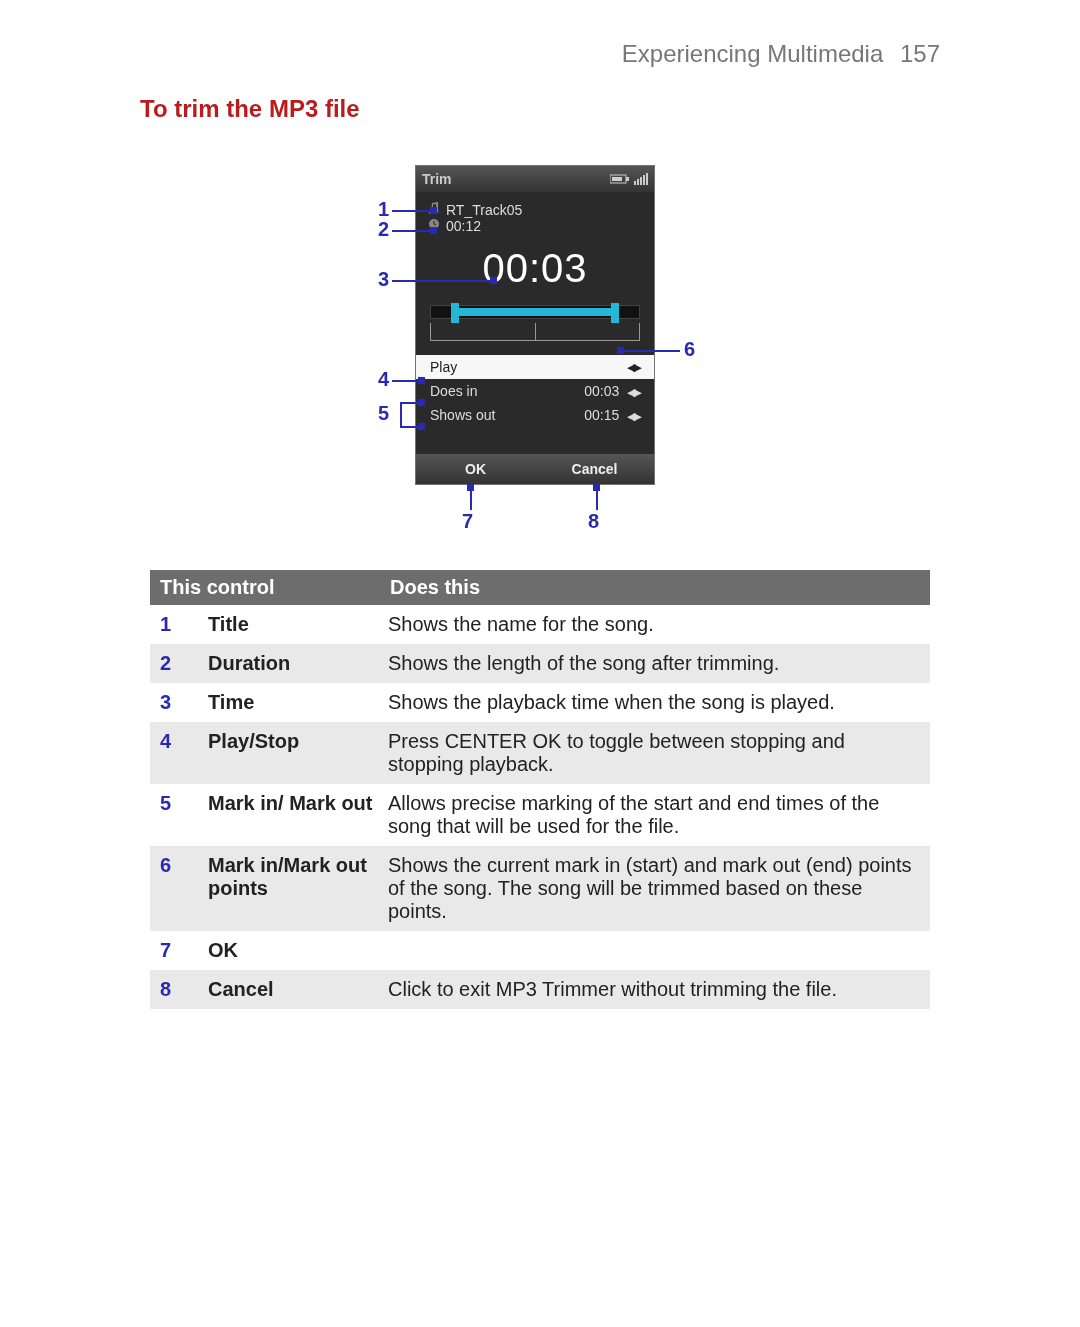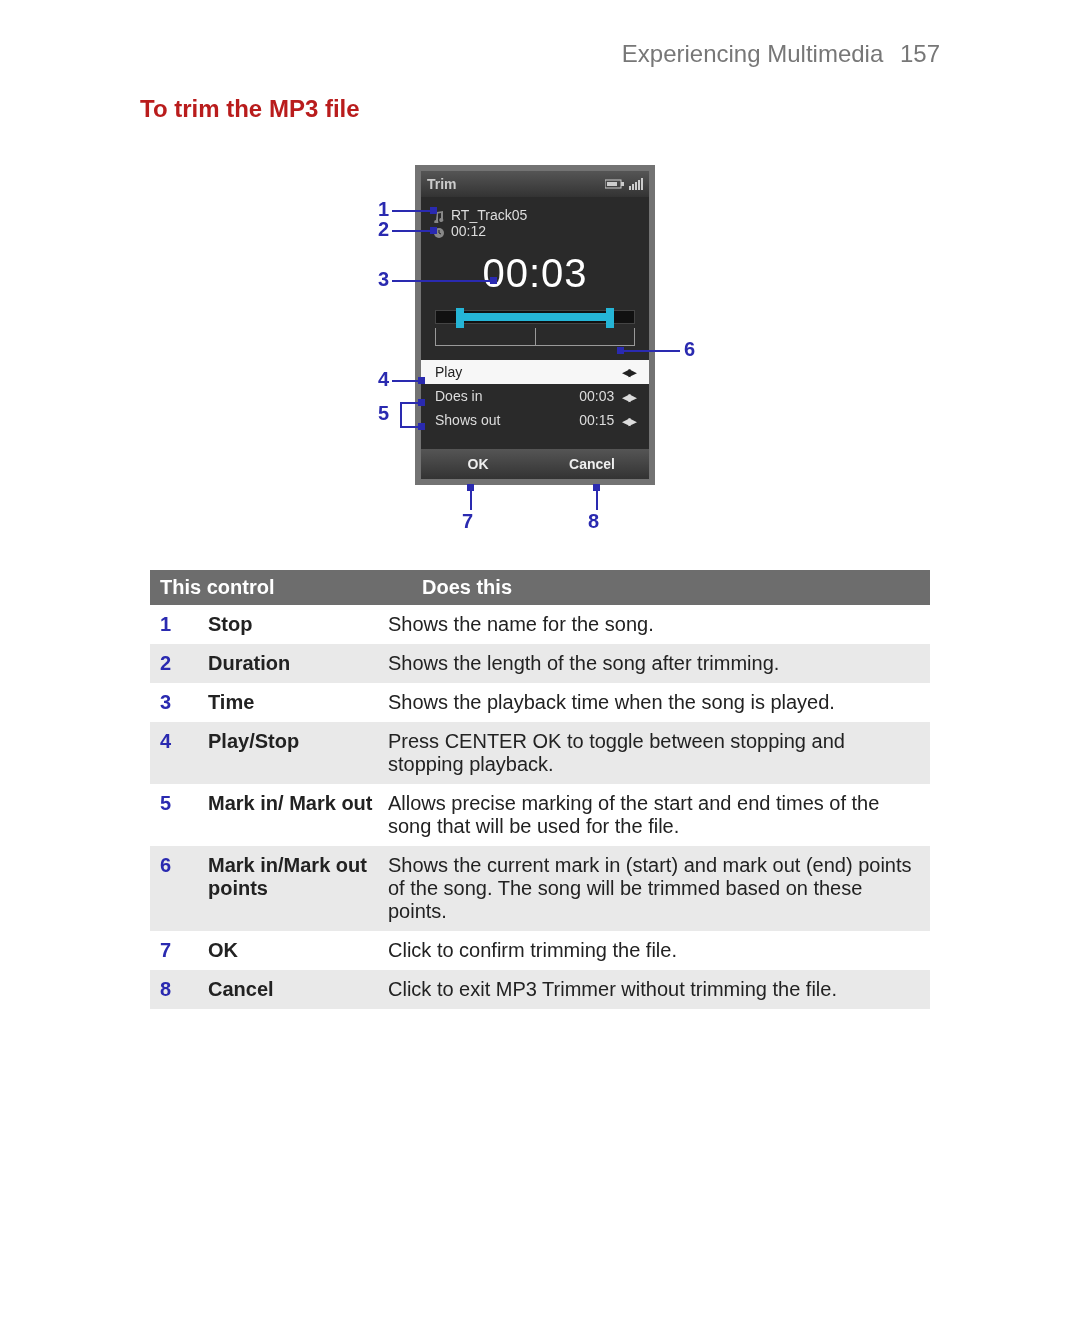--- a/index.html
+++ b/index.html
@@ -29,41 +29,41 @@
   }
 
   
   .phone {
     position: absolute;
     top: 165px;
     left: 415px;
     width: 240px;
     height: 320px;
     background: #2a2a2a;
-    border: 6px solid #737373;
+    border: 1px solid #737373;
     color: #ddd;
     font-size: 14px;
   }
   .phone .topbar {
     height: 26px;
     background: linear-gradient(#555,#333);
     display: flex;
     align-items: center;
     justify-content: space-between;
     padding: 0 6px;
     font-weight: bold;
     color: #ccc;
   }
   .phone .topbar .status { display:flex; gap:4px; align-items:center; }
   .phone .topbar .status svg { fill:#ccc; }
   .phone .info {
     padding: 10px 12px 2px 12px;
     font-size: 14px;
   }
-  .phone .info .row-t { display:flex; align-items:flex-end; gap:6px; }
+  .phone .info .row-t { display:flex; align-items:flex-start; gap:6px; }
   .phone .info .row-t svg { fill:#888; }
   .phone .bigtime {
     text-align: center;
     font-size: 40px;
     color: #fff;
     padding: 10px 0 6px 0;
     letter-spacing: 1px;
   }
   .phone .slider {
     position: relative;
@@ -136,21 +136,20 @@
     left: 150px;
     width: 780px;
     font-size: 20px;
   }
   .control-table .hdr {
     background:#6d6d6d;
     color:#fff;
     font-weight:bold;
     display:flex;
     padding:6px 10px;
-    gap:32px;
   }
   .control-table .hdr .c1 { width:230px; }
   .control-table .trow {
     display:flex;
     padding:8px 10px;
     align-items:flex-start;
   }
   .control-table .trow.alt { background:#e9e9e9; }
   .control-table .num {
     width:48px; color:#2a2ab0; font-weight:bold;
@@ -263,21 +262,21 @@
 <div class="leader v" style="top:486px; left:596px; height:24px;"></div>
 <div class="dot" style="top:484px; left:593px;"></div>
 
 <div class="control-table">
   <div class="hdr">
     <div class="c1">This control</div>
     <div>Does this</div>
   </div>
   <div class="trow">
     <div class="num">1</div>
-    <div class="name">Stop</div>
+    <div class="name">Title</div>
     <div class="desc">Shows the name for the song.</div>
   </div>
   <div class="trow alt">
     <div class="num">2</div>
     <div class="name">Duration</div>
     <div class="desc">Shows the length of the song after trimming.</div>
   </div>
   <div class="trow">
     <div class="num">3</div>
     <div class="name">Time</div>
@@ -294,20 +293,19 @@
     <div class="desc">Allows precise marking of the start and end times of the song that will be used for the file.</div>
   </div>
   <div class="trow alt">
     <div class="num">6</div>
     <div class="name">Mark in/Mark out points</div>
     <div class="desc">Shows the current mark in (start) and mark out (end) points of the song. The song will be trimmed based on these points.</div>
   </div>
   <div class="trow">
     <div class="num">7</div>
     <div class="name">OK</div>
-    <div class="desc">Click to confirm trimming the file.</div>
   </div>
   <div class="trow alt">
     <div class="num">8</div>
     <div class="name">Cancel</div>
     <div class="desc">Click to exit MP3 Trimmer without trimming the file.</div>
   </div>
 </div>
 
 </body></html>

